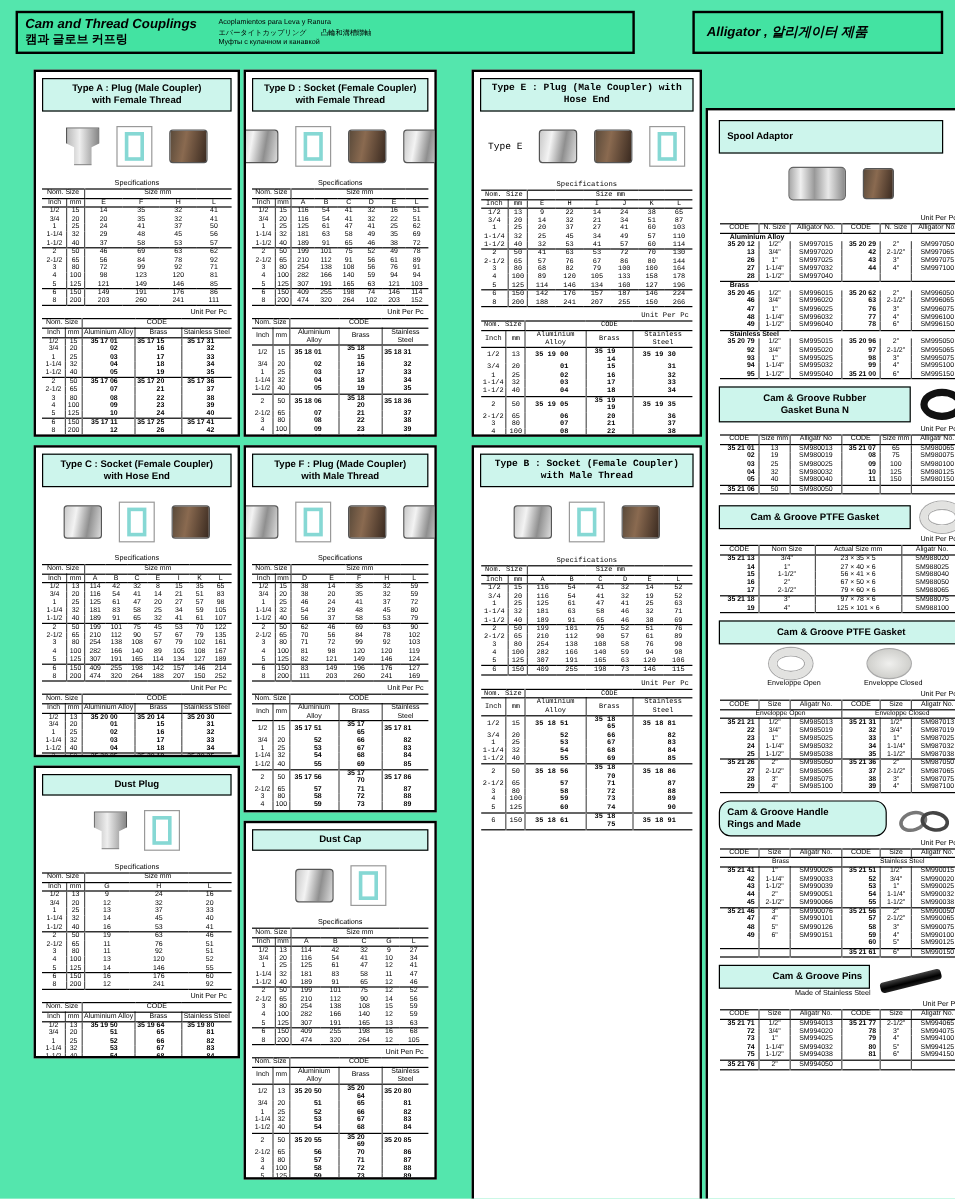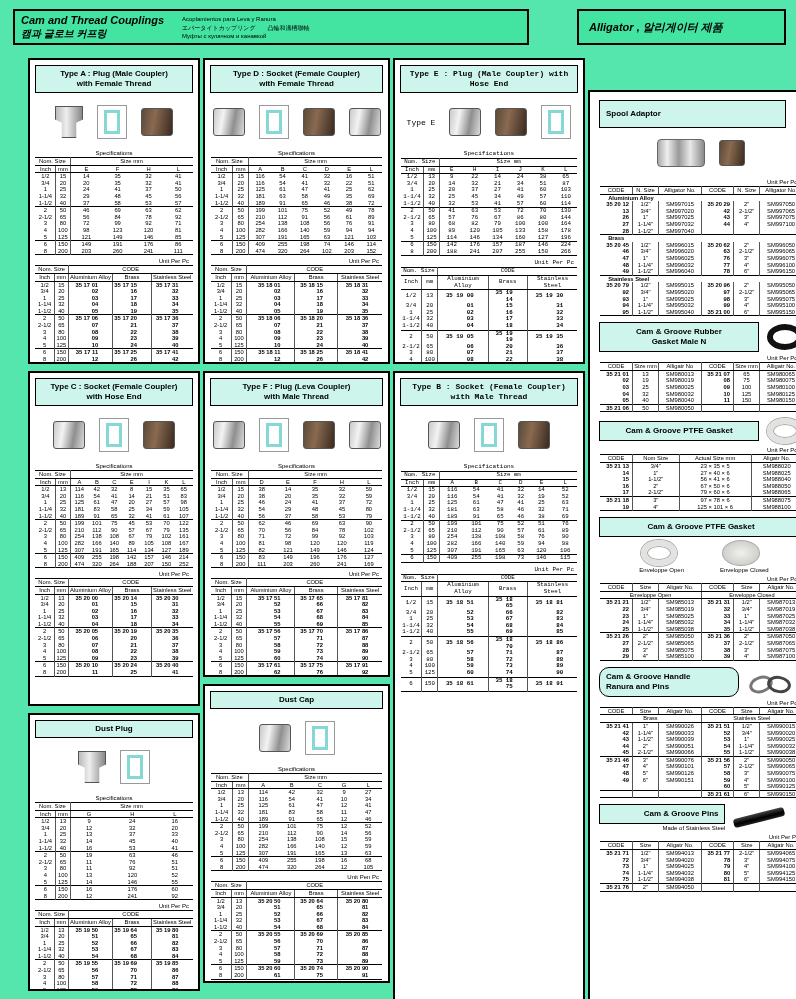--- a/index.html
+++ b/index.html
@@ -2,21 +2,21 @@
 <html><head>
 <meta charset="utf-8">
 <style>
   html,body{margin:0;padding:0;}
   body{width:796px;height:999px;background:#fff;font-family:"Liberation Sans",sans-serif;}
   .page{position:relative;width:796px;height:999px;background:#54e6ad;overflow:hidden;}
   .hdrbar{position:absolute;top:9px;height:36px;background:#43e3a2;border:2px solid #000;box-sizing:border-box;}
   .hdr-left{left:13px;width:516px;display:flex;padding:2px 6px;gap:18px;}
   .hdr-right{left:577px;width:209px;display:flex;align-items:center;padding:0 10px;}
   .hdr-title{font-weight:bold;font-style:italic;font-size:11px;line-height:14px;}
-  .hdr-ko{font-weight:bold;font-style:italic;font-size:10px;line-height:14px;}
+  .hdr-ko{font-weight:bold;font-size:10px;line-height:14px;}
   .hdr-trans{font-size:6px;line-height:8.5px;padding-top:2px;}
   .col{position:absolute;top:58px;}
   .panel{background:#fff;border:2px solid #000;box-sizing:border-box;margin-bottom:7px;padding:3px 3px 2px 3px;overflow:hidden;}
   .ptitle{border:1px solid #000;background:#cdf5ec;text-align:center;font-weight:bold;font-size:8px;line-height:10px;padding:3px 2px;margin:2px 2px 3px 2px;}
   .imgrow{display:flex;align-items:center;justify-content:center;gap:14px;height:52px;}
   .cap{text-align:center;font-size:6px;margin-top:2px;}
   .unit{text-align:right;font-size:6px;margin:3px 6px 1px 0;}
   table.t{border-collapse:collapse;width:97%;margin:1px auto 0 auto;font-size:5.8px;border-top:1px solid #000;border-bottom:1px solid #000;}
   table.t th,table.t td{padding:0 1px;text-align:center;line-height:6.6px;font-weight:normal;}
   table.t tr.rowg th{border-bottom:1px solid #000;font-size:5.8px;}
@@ -299,21 +299,21 @@
               <td class="c0">8</td>
               <td class="c1">200</td>
               <td class="c2">12</td>
               <td class="c3">26</td>
               <td class="c4">42</td>
             </tr>
           </tbody>
         </table>
     </div>
 
-    <div class="panel" style="height:335px;">
+    <div class="panel" style="height:260px;">
       <div class="ptitle">
         <div>Type C : Socket (Female Coupler)</div>
         <div>with Hose End</div>
       </div>
       <div class="imgrow">
         <div class="sh metal cyl"></div>
         <div class="sh diagram"></div>
         <div class="sh metal cyl dark"></div>
       </div>
       <div class="cap">Specifications</div>
@@ -563,21 +563,21 @@
               <td class="c0">8</td>
               <td class="c1">200</td>
               <td class="c2">11</td>
               <td class="c3">25</td>
               <td class="c4">41</td>
             </tr>
           </tbody>
         </table>
     </div>
 
-    <div class="panel" style="height:278px;">
+    <div class="panel" style="height:244px;">
       <div class="ptitle">
         <div>Dust Plug</div>
       </div>
       <div class="imgrow">
         <div class="sh plug"></div>
         <div class="sh diagram"></div>
       </div>
       <div class="cap">Specifications</div>
       <table class="t spec">
           <tbody>
@@ -774,21 +774,21 @@
               <td class="c1">200</td>
               <td class="c2">35 19 61</td>
               <td class="c3">35 19 75</td>
               <td class="c4">35 19 91</td>
             </tr>
           </tbody>
         </table>
     </div>
   </div>
 
-  <div class="col" style="left:203px;width:187px;">
+  <div class="col" style="left:203px;width:161px;">
 
     <div class="panel" style="height:306px;">
       <div class="ptitle">
         <div>Type D : Socket (Female Coupler)</div>
         <div>with Female Thread</div>
       </div>
       <div class="imgrow">
         <div class="sh metal cyl"></div>
         <div class="sh diagram"></div>
         <div class="sh metal cyl dark"></div>
@@ -1030,21 +1030,21 @@
               <td class="c2">12</td>
               <td class="c3">26</td>
               <td class="c4">42</td>
             </tr>
           </tbody>
         </table>
     </div>
 
     <div class="panel" style="height:306px;">
       <div class="ptitle">
-        <div>Type F : Plug (Leva Coupler)</div>
+        <div>Type F : Plug (Made Coupler)</div>
         <div>with Male Thread</div>
       </div>
       <div class="imgrow">
         <div class="sh metal cyl"></div>
         <div class="sh diagram"></div>
         <div class="sh metal cyl dark"></div>
         <div class="sh metal cyl"></div>
       </div>
       <div class="cap">Specifications</div>
       <table class="t spec">
@@ -2151,21 +2151,21 @@
                 <td class="c5">SM995150</td>
               </tr>
             </tbody>
           </table>
       </div>
 
       <div class="rc-section">
         <div class="rc-titlerow">
           <div class="rc-title" style="flex:1;text-align:center;">
             <div>Cam &amp; Groove Rubber</div>
-            <div>Gasket Male N</div>
+            <div>Gasket Buna N</div>
           </div>
           <div class="sh ringb"></div>
         </div>
         <div class="unit">Unit Per Pc.</div>
         <table class="t r6">
             <tbody>
               <tr class="rowh">
                 <th class="c0">CODE</th>
                 <th class="c1">Size mm</th>
                 <th class="c2">Alligatr No</th>
@@ -2387,21 +2387,21 @@
                 <td class="c5">SM987100</td>
               </tr>
             </tbody>
           </table>
       </div>
 
       <div class="rc-section">
         <div class="rc-titlerow">
           <div class="rc-title" style="flex:0 0 62%;border-radius:10px;">
             <div>Cam &amp; Groove Handle</div>
-            <div>Ranura and Pins</div>
+            <div>Rings and Made</div>
           </div>
           <div class="sh chain"></div>
         </div>
         <div class="unit">Unit Per Pc.</div>
         <table class="t r6">
             <tbody>
               <tr class="rowh">
                 <th class="c0">CODE</th>
                 <th class="c1">Size</th>
                 <th class="c2">Aligatr No.</th>

